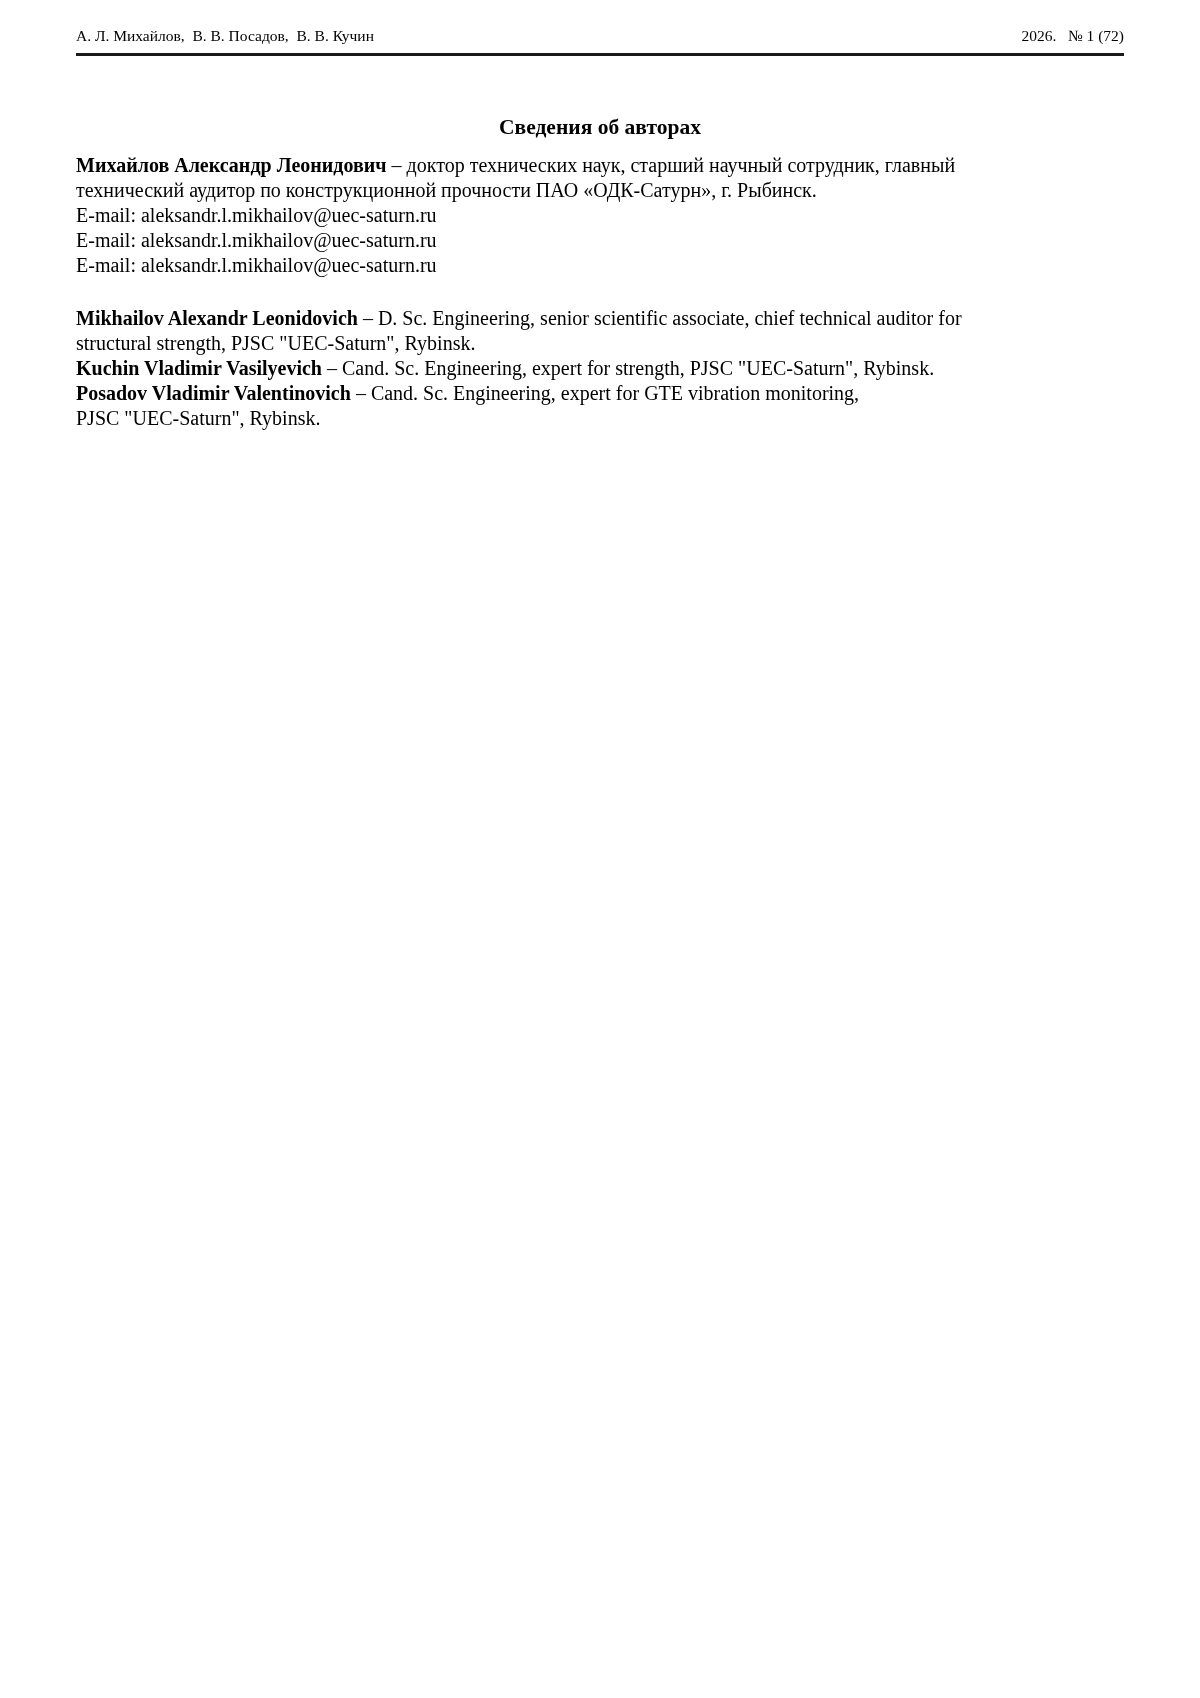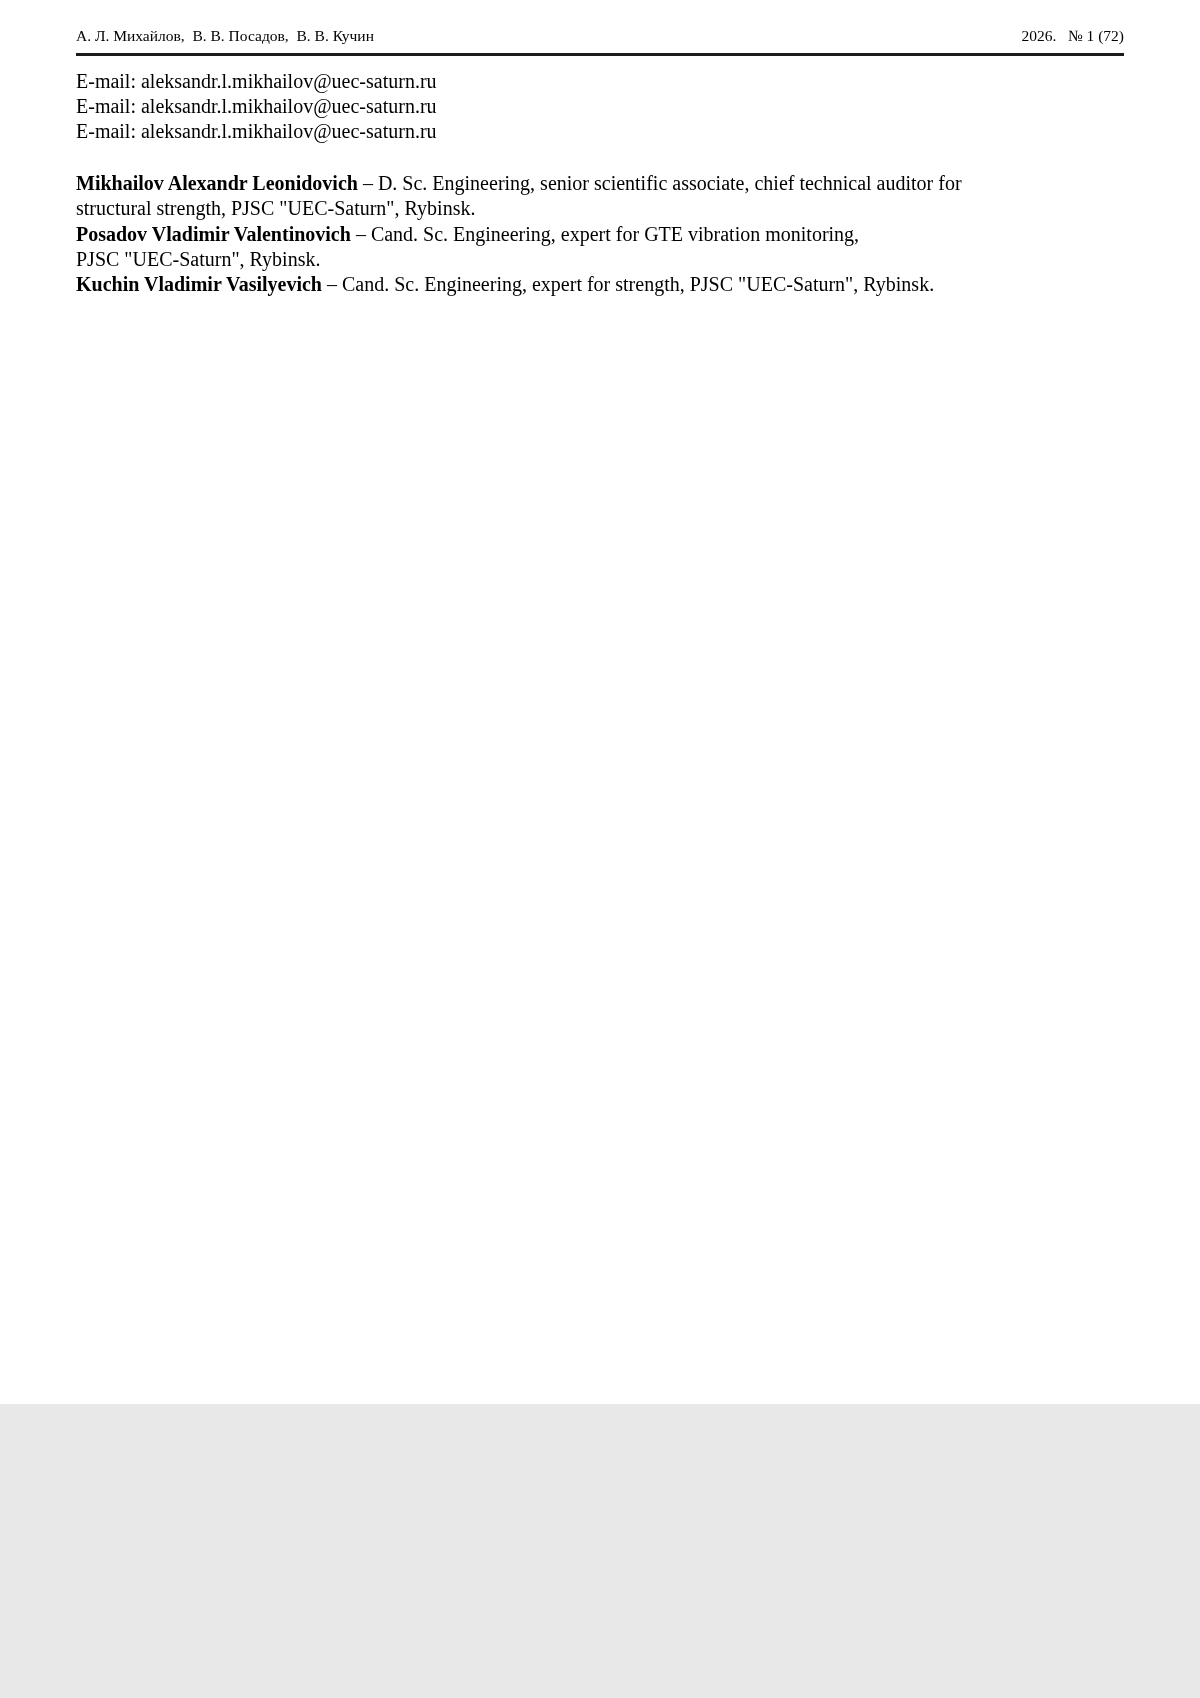--- a/index.html
+++ b/index.html
@@ -3,21 +3,21 @@
 <meta charset="utf-8">
 <style>
   html, body {
     margin: 0;
     padding: 0;
     background: #e8e8e8;
   }
   .page {
     position: relative;
     width: 1200px;
-    height: 1404px;
+    height: 1698px;
     margin: 0 auto;
     background: #ffffff;
     box-sizing: border-box;
     padding: 26px 76px 0 76px;
     font-family: "Liberation Serif", "DejaVu Serif", serif;
     color: #000000;
   }
   
   .running-header {
     display: flex;
@@ -71,25 +71,31 @@
 
 <div class="page">
 
   <div class="running-header">
     <span>А. Л. Михайлов,  В. В. Посадов,  В. В. Кучин</span>
     <span>2026.   № 1 (72)</span>
   </div>
 
   <div class="header-rule"></div>
 
+  <h1 class="page-title">Сведения об авторах</h1>
 
   <div class="content">
 
     <section>
 
+      <p class="author-paragraph">
+        <span class="author-name">Михайлов Александр Леонидович</span>
+        <span class="author-description">– доктор технических наук, старший научный сотрудник, главный
+технический аудитор по конструкционной прочности ПАО «ОДК-Сатурн», г. Рыбинск.</span>
+      </p>
       <p class="email-row">
         <span class="email-label">E-mail:</span><span class="email-address">aleksandr.l.mikhailov@uec-saturn.ru</span>
       </p>
 
       <p class="email-row">
         <span class="email-label">E-mail:</span><span class="email-address">aleksandr.l.mikhailov@uec-saturn.ru</span>
       </p>
 
       <p class="email-row">
         <span class="email-label">E-mail:</span><span class="email-address">aleksandr.l.mikhailov@uec-saturn.ru</span>
@@ -99,27 +105,27 @@
 
     <section class="section-en">
 
       <p class="author-paragraph">
         <span class="author-name">Mikhailov Alexandr Leonidovich</span>
         <span class="author-description">– D. Sc. Engineering, senior scientific associate, chief technical auditor for
 structural strength, PJSC "UEC-Saturn", Rybinsk.</span>
       </p>
 
       <p class="author-paragraph">
+        <span class="author-name">Kuchin Vladimir Vasilyevich</span>
+        <span class="author-description">– Cand. Sc. Engineering, expert for strength, PJSC "UEC-Saturn", Rybinsk.</span>
+      </p>
+
+      <p class="author-paragraph">
         <span class="author-name">Posadov Vladimir Valentinovich</span>
         <span class="author-description">– Cand. Sc. Engineering, expert for GTE vibration monitoring,
 PJSC "UEC-Saturn", Rybinsk.</span>
-      </p>
-
-      <p class="author-paragraph">
-        <span class="author-name">Kuchin Vladimir Vasilyevich</span>
-        <span class="author-description">– Cand. Sc. Engineering, expert for strength, PJSC "UEC-Saturn", Rybinsk.</span>
       </p>
 
     </section>
 
   </div>
 
 </div>
 
 </body></html>

